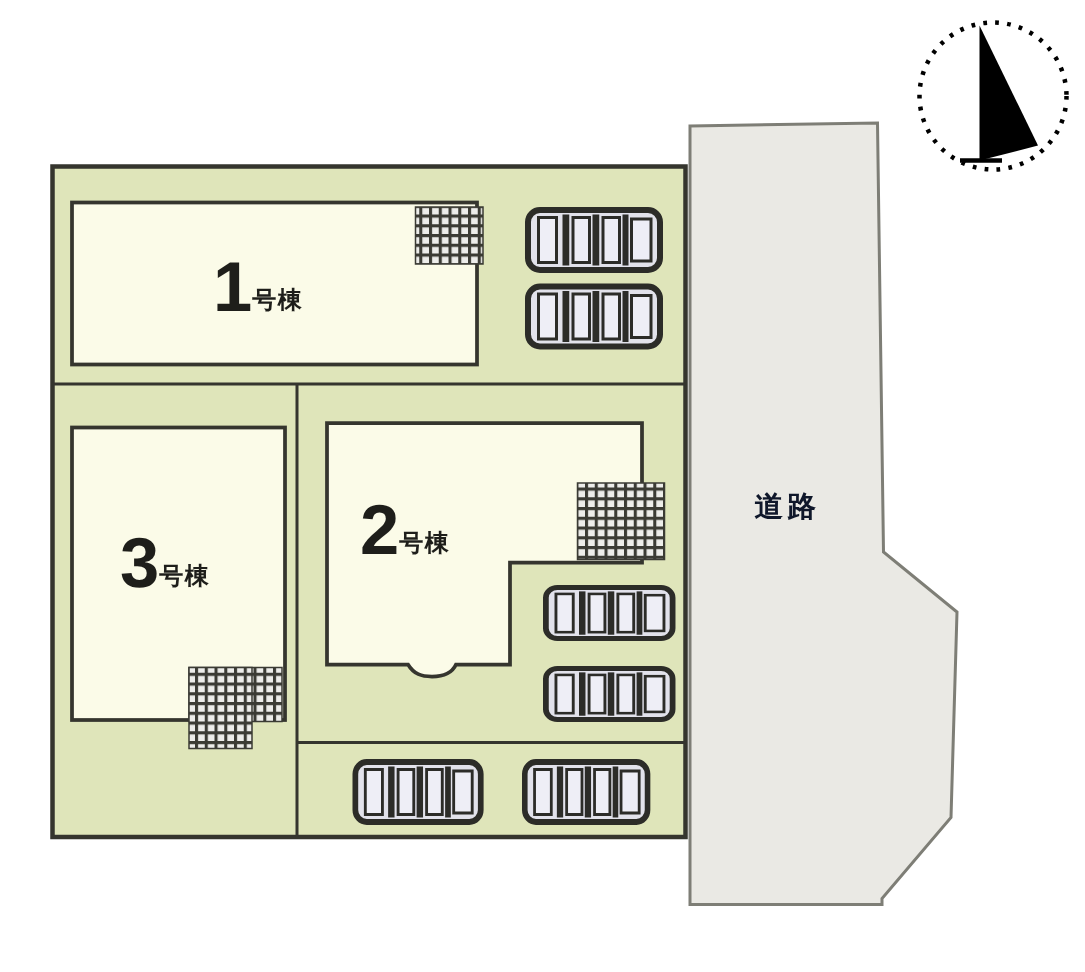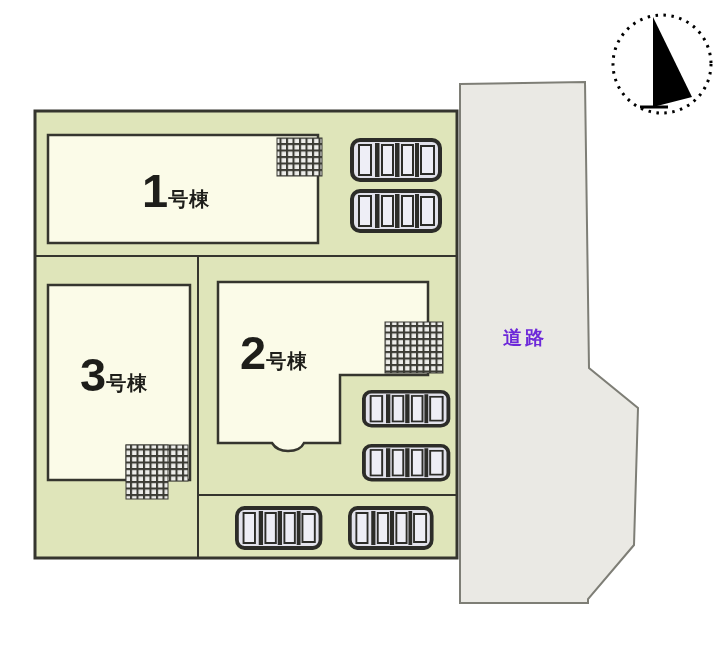--- a/index.html
+++ b/index.html
@@ -14,26 +14,26 @@
   .label{
     position:absolute;
     display:flex;
     align-items:flex-end;
     color:#1e1e1a;
     font-weight:bold;
     white-space:nowrap;
     z-index:2;
   }
   .label .num{font-size:47px;line-height:0.82;}
-  .label .suf{font-size:20px;line-height:1;padding-bottom:2px;letter-spacing:1px;}
+  .label .suf{font-size:16px;line-height:1;padding-bottom:2px;letter-spacing:1px;}
   .road-label{
     position:absolute;
     left:503px;top:325px;
     font-size:19px;font-weight:bold;
-    letter-spacing:3px;color:#6d28d9;
+    letter-spacing:3px;color:#0f172a;
     z-index:2;
   }
 </style>
 </head>
 <body>
 
 <div id="canvas">
 
   <svg id="plan-svg" width="723" height="648" viewBox="0 0 723 648">
     <defs>

